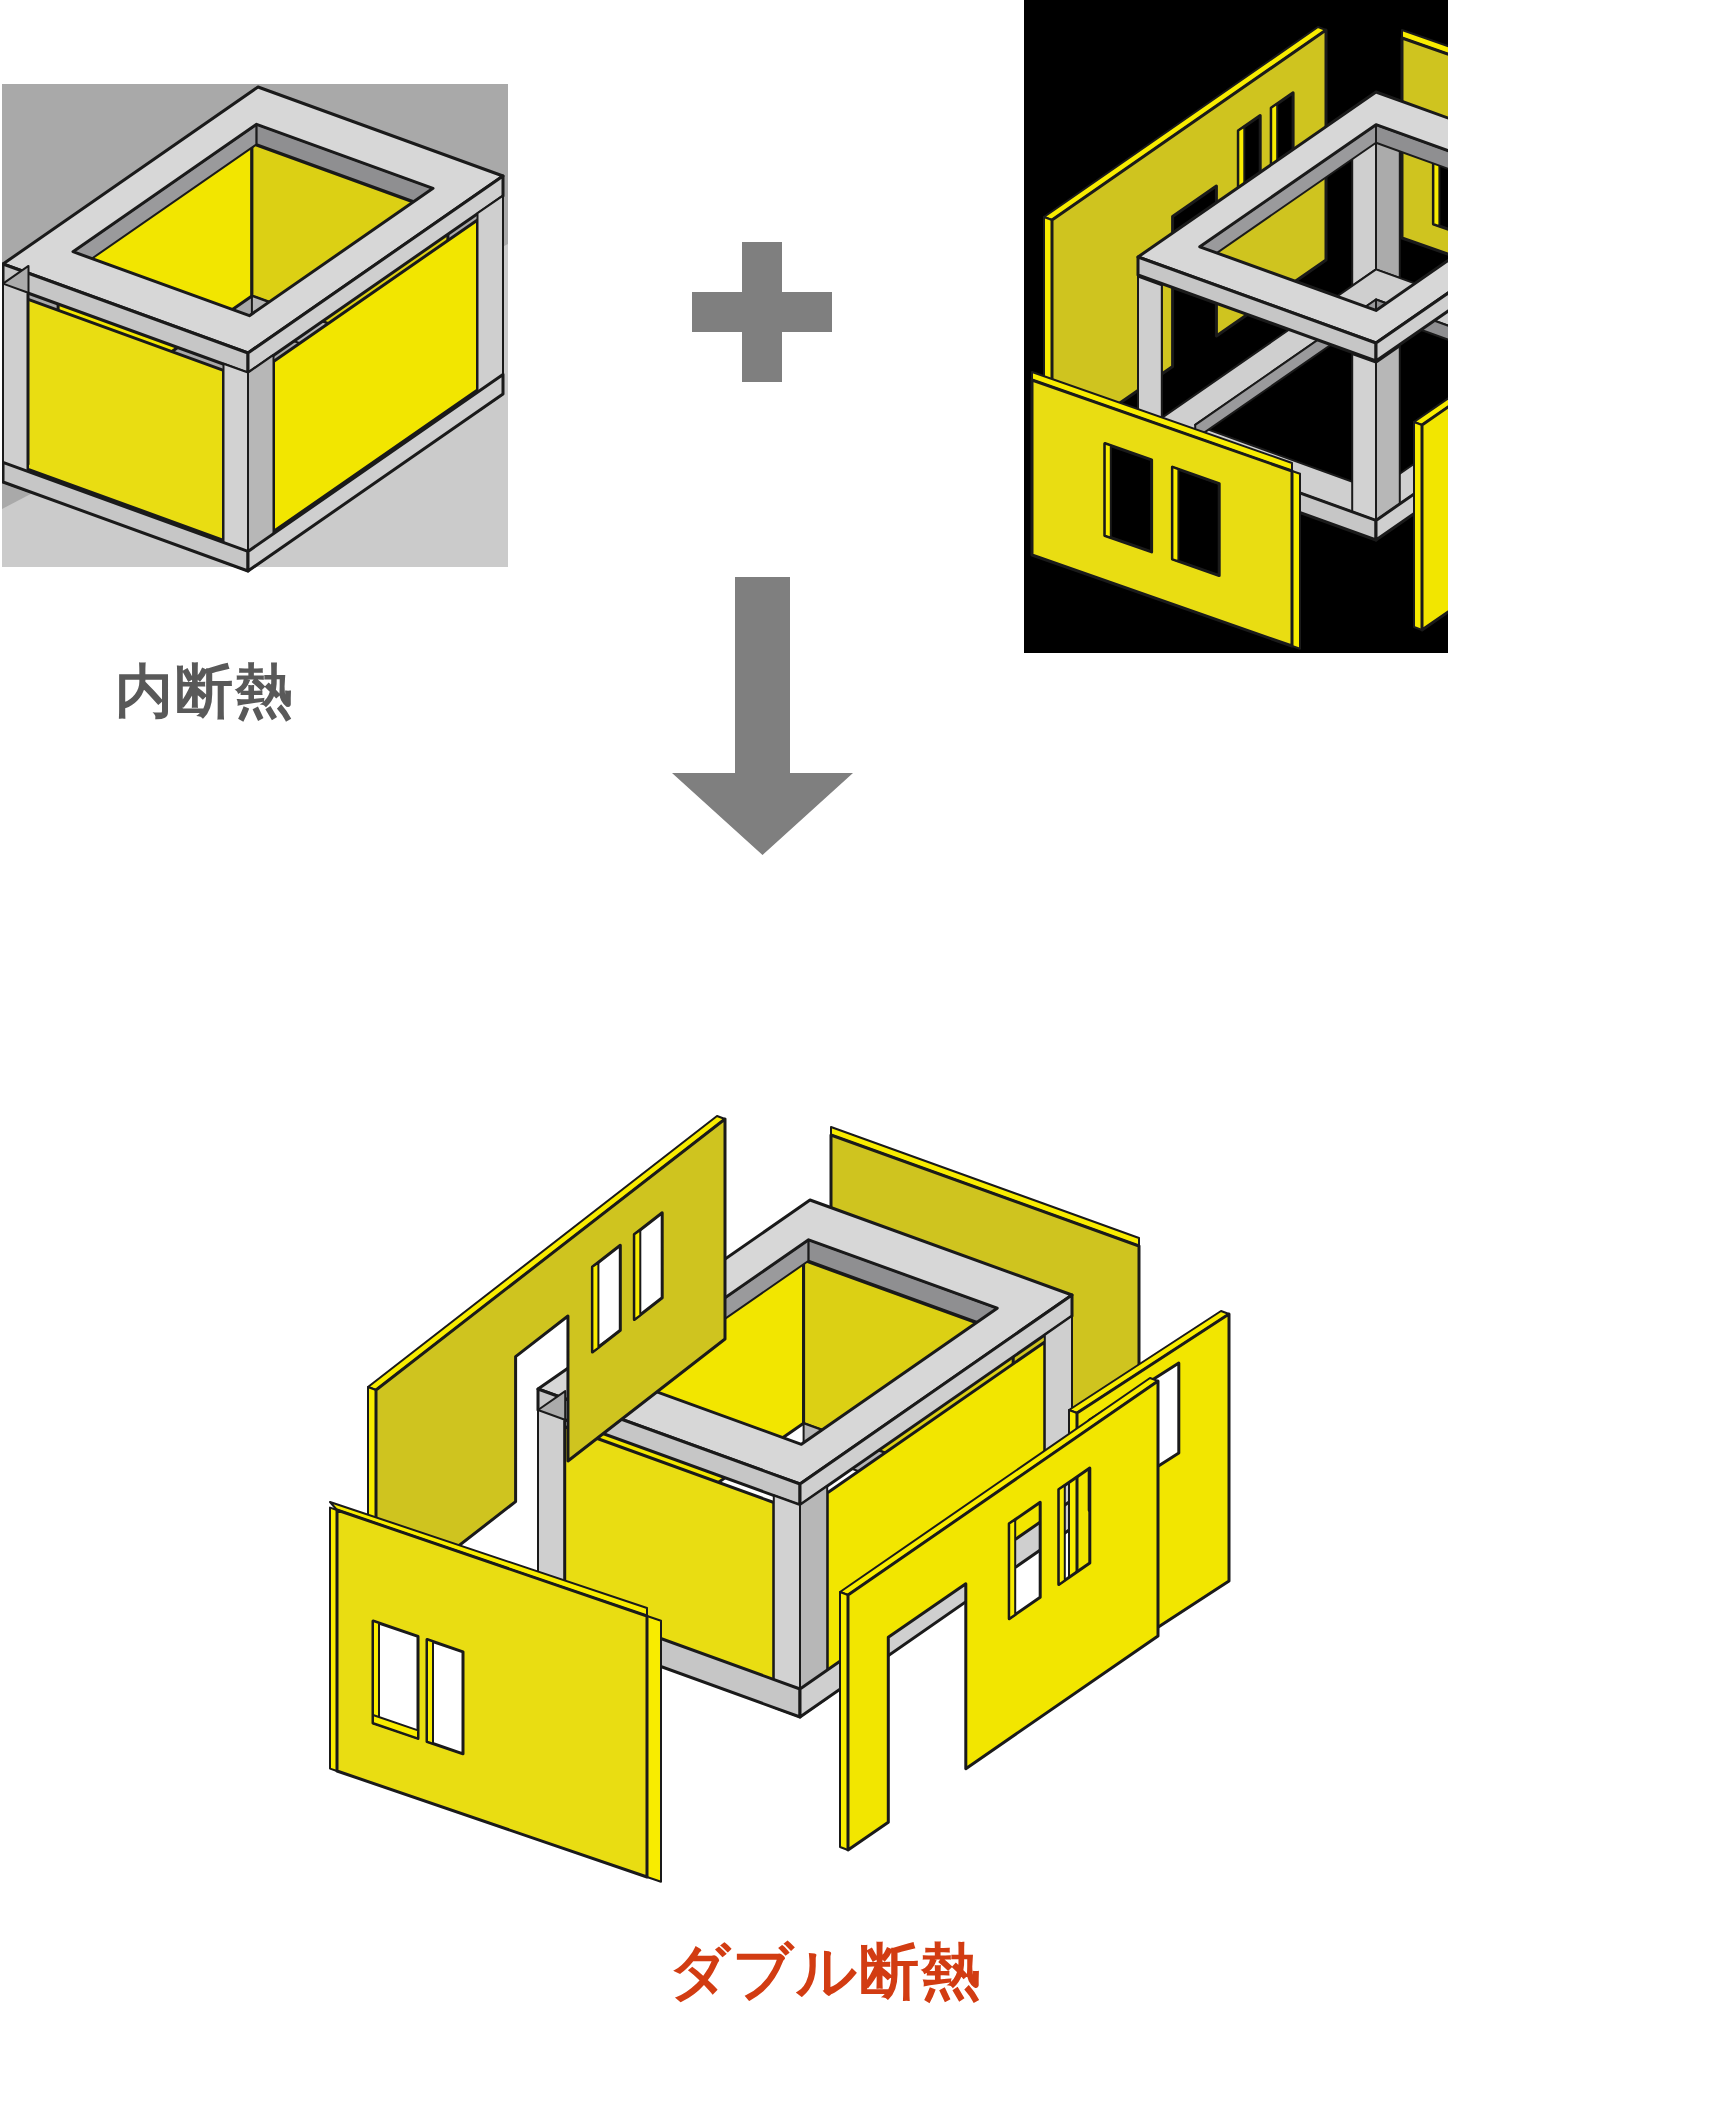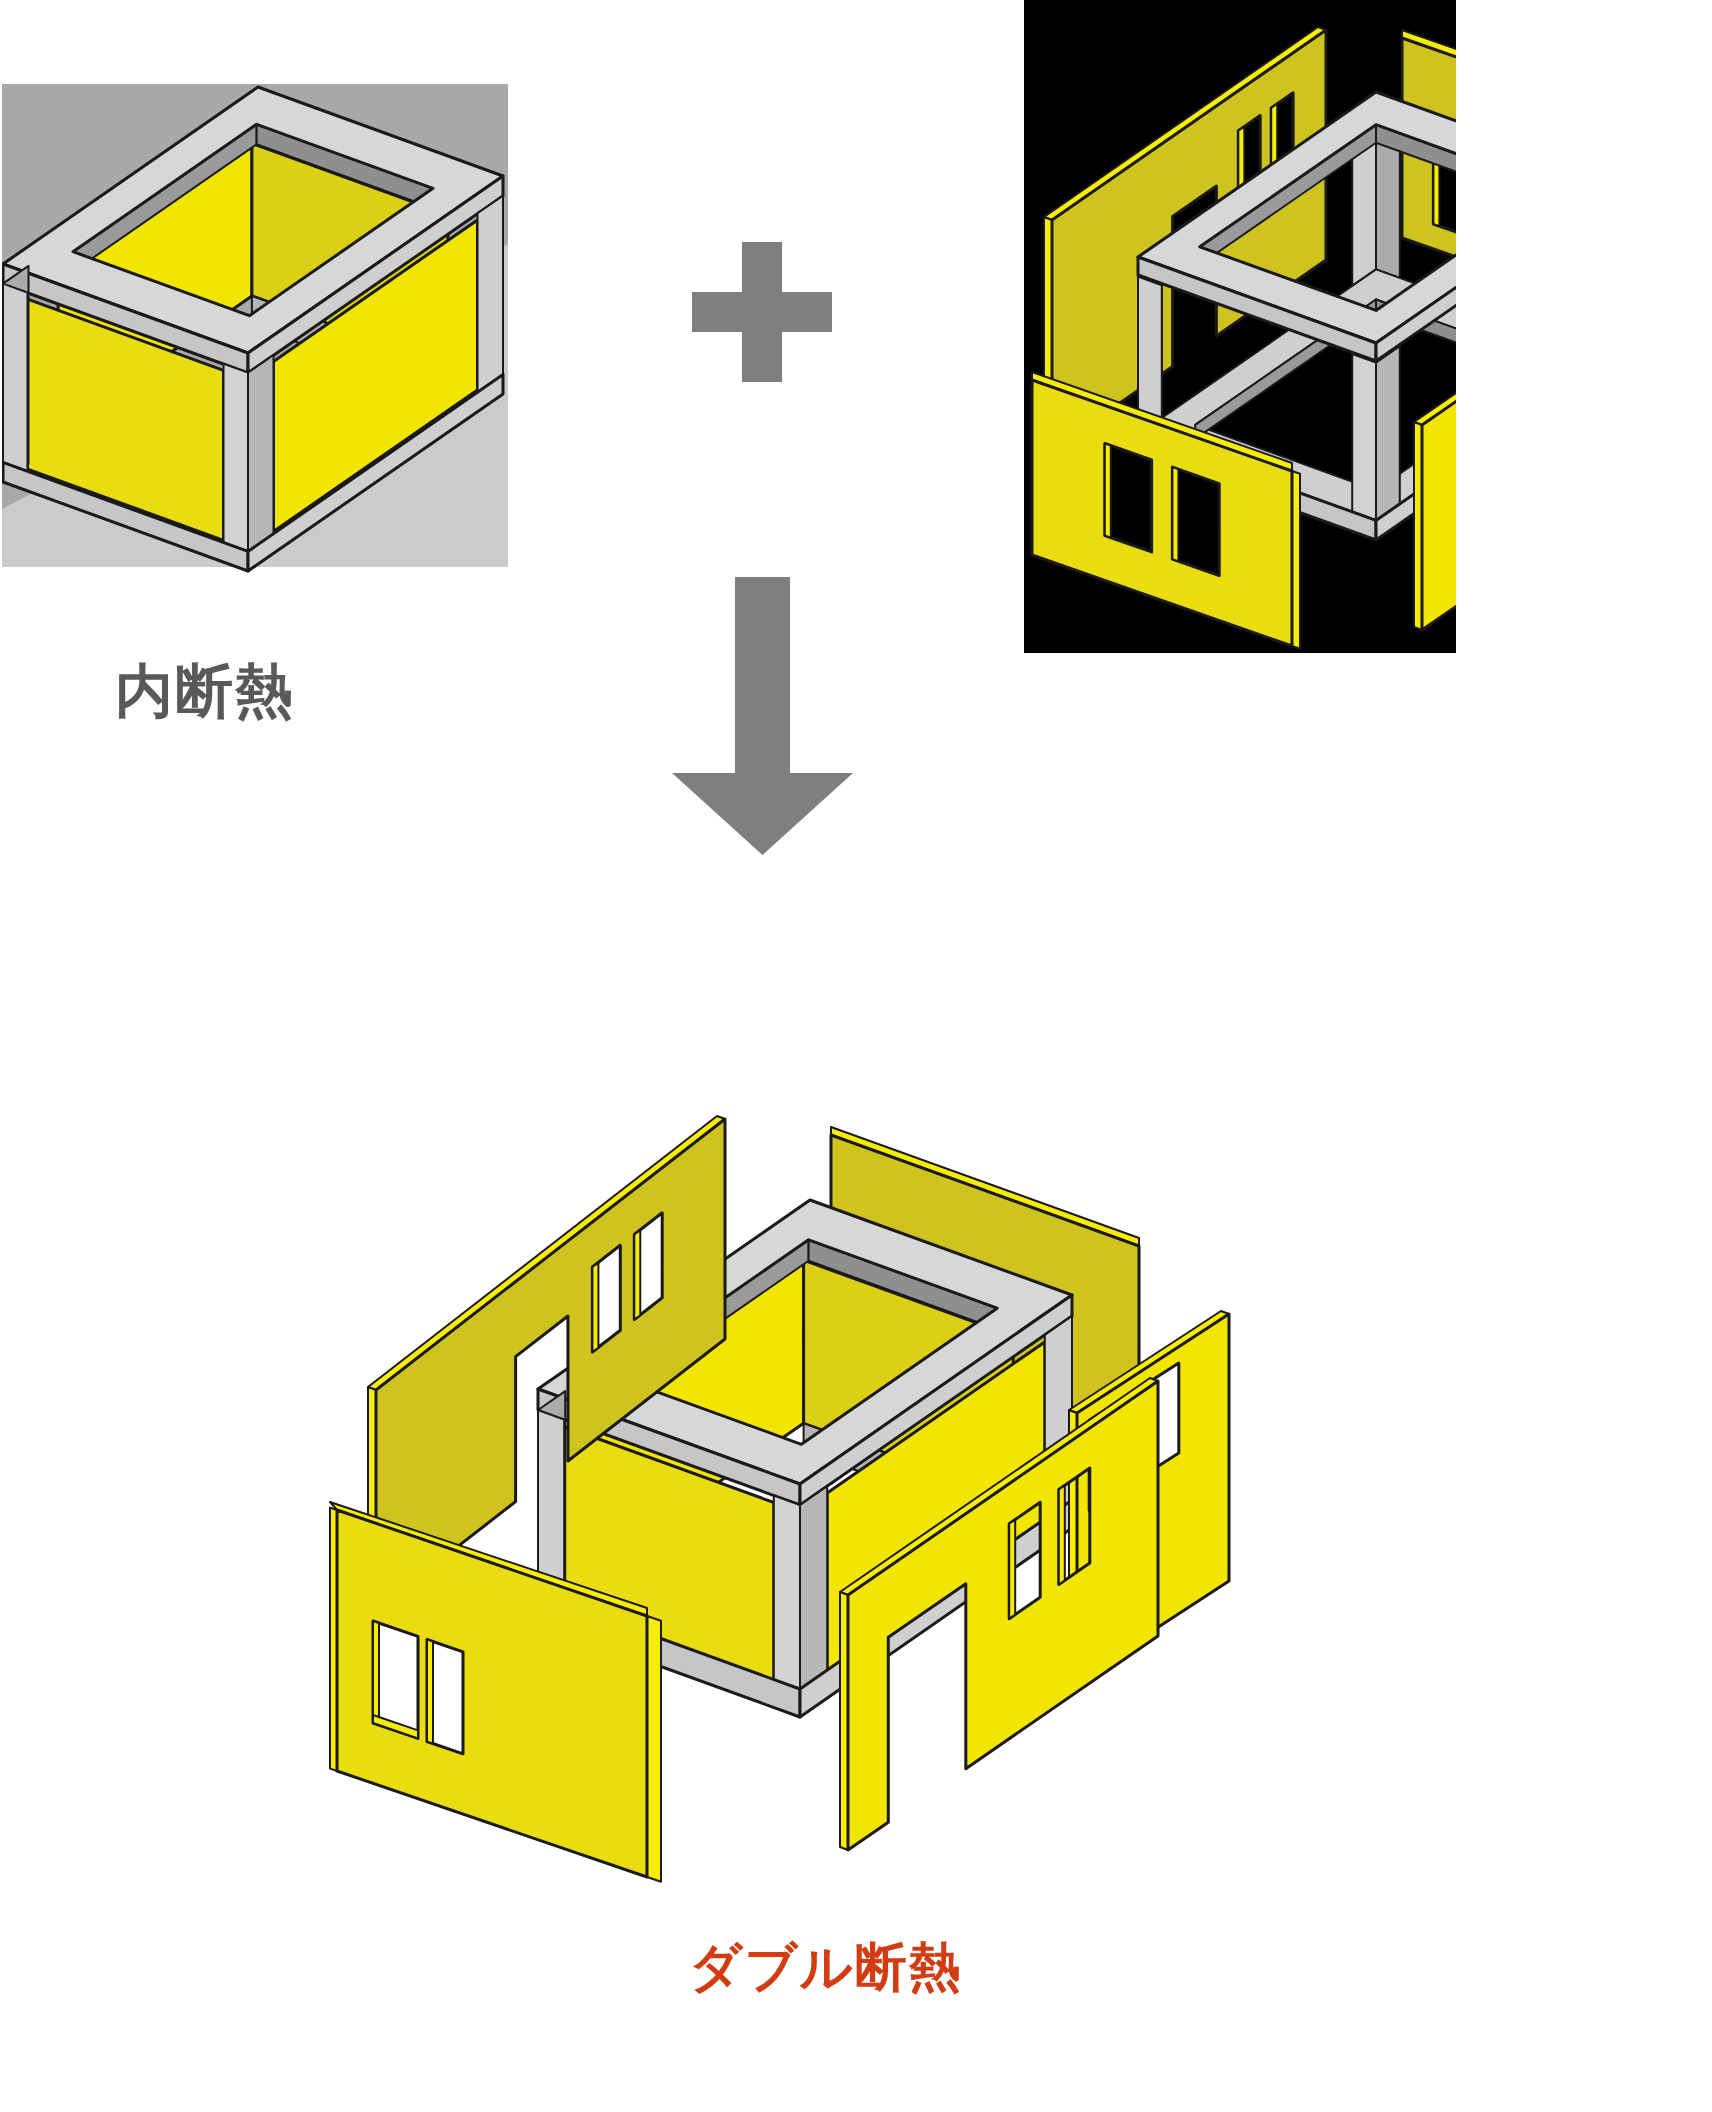--- a/index.html
+++ b/index.html
@@ -1,21 +1,21 @@
 <!DOCTYPE html>
 <html style="--bg: #ffffff; --panel-gray-bg: #a9a9a9; --panel-gray-light: #cbcbcb; --panel-black-bg: #000000; --label-gray: #595959; --label-accent: #d23c12; --operator-gray: #7f7f7f; --outline: #1a1a1a; --yellow-bright: #f2e600; --yellow-bright2: #e9dd12; --yellow-mid: #dcd014; --yellow-olive: #cfc41f; --yellow-edge: #f8ec00; --g1: #d7d7d7; --g2: #cfcfcf; --g3: #c6c6c6; --g4: #b7b7b7; --g5: #ababab; --g6: #9a9a9c; --g7: #8f8f91; --g8: #d2d2d2; --floor-gray: #b5b5b5;"><head>
 <meta charset="utf-8">
 <style>
   html,body{margin:0;padding:0;background:#fff;}
   #stage{position:relative;width:1448px;height:2112px;background:var(--bg,#fff);overflow:hidden;
-         font-family:"Liberation Sans","DejaVu Sans",sans-serif;padding-left:8px;}
+         font-family:"Liberation Sans","DejaVu Sans",sans-serif;}
   .abs{position:absolute;}
   .label{font-weight:bold;text-align:center;letter-spacing:2px;}
   .label-gray{color:var(--label-gray,#595959);font-size:58px;line-height:1.2;}
-  .label-accent{color:var(--label-accent,#d23c12);font-size:52px;line-height:1.2;text-align:center;}
+  .label-accent{color:var(--label-accent,#d23c12);font-size:60px;line-height:1.2;text-align:center;}
   svg .ol{stroke:var(--outline,#1a1a1a);stroke-width:3;stroke-linejoin:round;}
   svg .ol2{stroke:var(--outline,#1a1a1a);stroke-width:2;stroke-linejoin:round;}
   svg .nol{stroke:none;}
 </style>
 </head>
 <body>
 
 <div id="stage">
 
   <svg class="abs" style="left:2px;top:84px;" width="506" height="578" viewBox="0 0 506 578">

